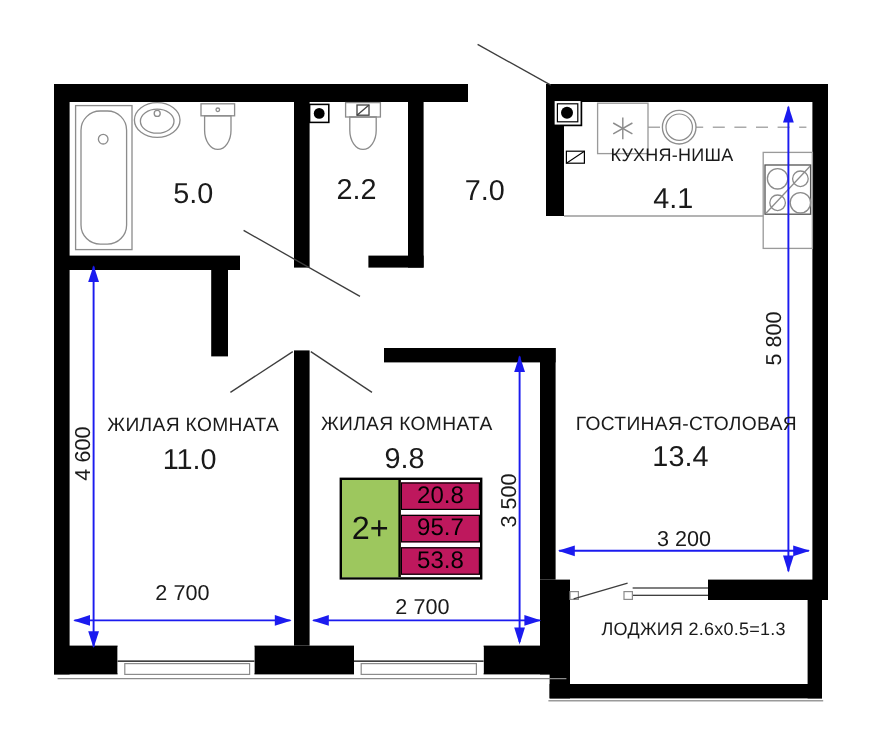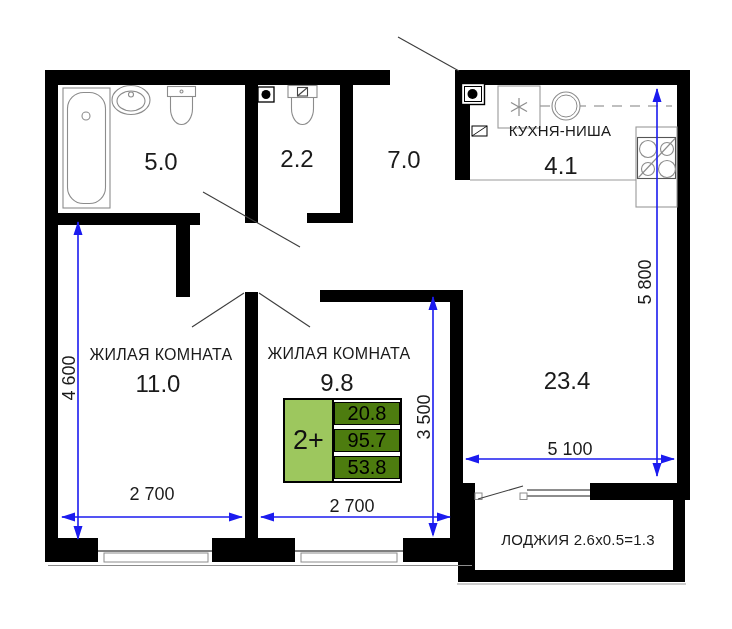--- a/index.html
+++ b/index.html
@@ -17,21 +17,21 @@
   .dim-arrow{fill:var(--blue,#1b1bef);}
   .fx{stroke:#8c8c8c;fill:none;stroke-width:1.1;}
   .swing{stroke:#3d3d3d;stroke-width:1.1;}
   .legend{position:absolute;left:283px;top:398px;width:119px;height:85px;
           border:2px solid #000;background:#fff;display:flex;box-sizing:border-box;}
   .legend-type{width:49px;background:var(--green,#9dc75e);border-right:2px solid #000;
                display:flex;align-items:center;justify-content:center;
                font-size:27px;color:#111;box-sizing:border-box;}
   .legend-rows{flex:1;display:flex;flex-direction:column;justify-content:space-between;
                padding:2px 0;box-sizing:border-box;}
-  .legend-row{height:23px;border:1.5px solid #000;background:#4d7c0f;box-sizing:border-box;
+  .legend-row{height:23px;border:1.5px solid #000;background:#be185d;box-sizing:border-box;
               display:flex;align-items:center;justify-content:center;font-size:20px;}
 </style>
 </head>
 <body>
 
 <div class="canvas">
 
 <svg width="732" height="629" viewBox="0 0 732 629">
 
   <g fill="#000">
@@ -180,30 +180,31 @@
 
   <div class="lbl rlabel-sm" style="left:560px;top:130px">КУХНЯ-НИША</div>
   <div class="lbl area" style="left:561px;top:166px">4.1</div>
 
   <div class="lbl rlabel" style="left:161px;top:355px">ЖИЛАЯ КОМНАТА</div>
   <div class="lbl area" style="left:158px;top:384px">11.0</div>
 
   <div class="lbl rlabel" style="left:339px;top:354px">ЖИЛАЯ КОМНАТА</div>
   <div class="lbl area" style="left:337px;top:383px">9.8</div>
 
-  <div class="lbl area" style="left:567px;top:381px">23.4</div>
-
-  <div class="lbl rlabel-sm" style="left:578px;top:539px">ЛОДЖИЯ 2.6x0.5=1.3</div>
+  <div class="lbl rlabel" style="left:572px;top:354px">ГОСТИНАЯ-СТОЛОВАЯ</div>
+  <div class="lbl area" style="left:567px;top:381px">13.4</div>
+
+  <div class="lbl rlabel-sm" style="left:578px;top:525px">ЛОДЖИЯ 2.6x0.5=1.3</div>
 
   <div class="lbl dimtxt rot" style="left:69px;top:378px">4 600</div>
   <div class="lbl dimtxt rot" style="left:424px;top:417px">3 500</div>
   <div class="lbl dimtxt rot" style="left:645px;top:282px">5 800</div>
   <div class="lbl dimtxt" style="left:152px;top:494px">2 700</div>
   <div class="lbl dimtxt" style="left:352px;top:506px">2 700</div>
-  <div class="lbl dimtxt" style="left:570px;top:449px">5 100</div>
+  <div class="lbl dimtxt" style="left:570px;top:449px">3 200</div>
 
   <div class="legend">
     <div class="legend-type">2+</div>
     <div class="legend-rows">
       <div class="legend-row">20.8</div>
       <div class="legend-row">95.7</div>
       <div class="legend-row">53.8</div>
     </div>
   </div>
 

